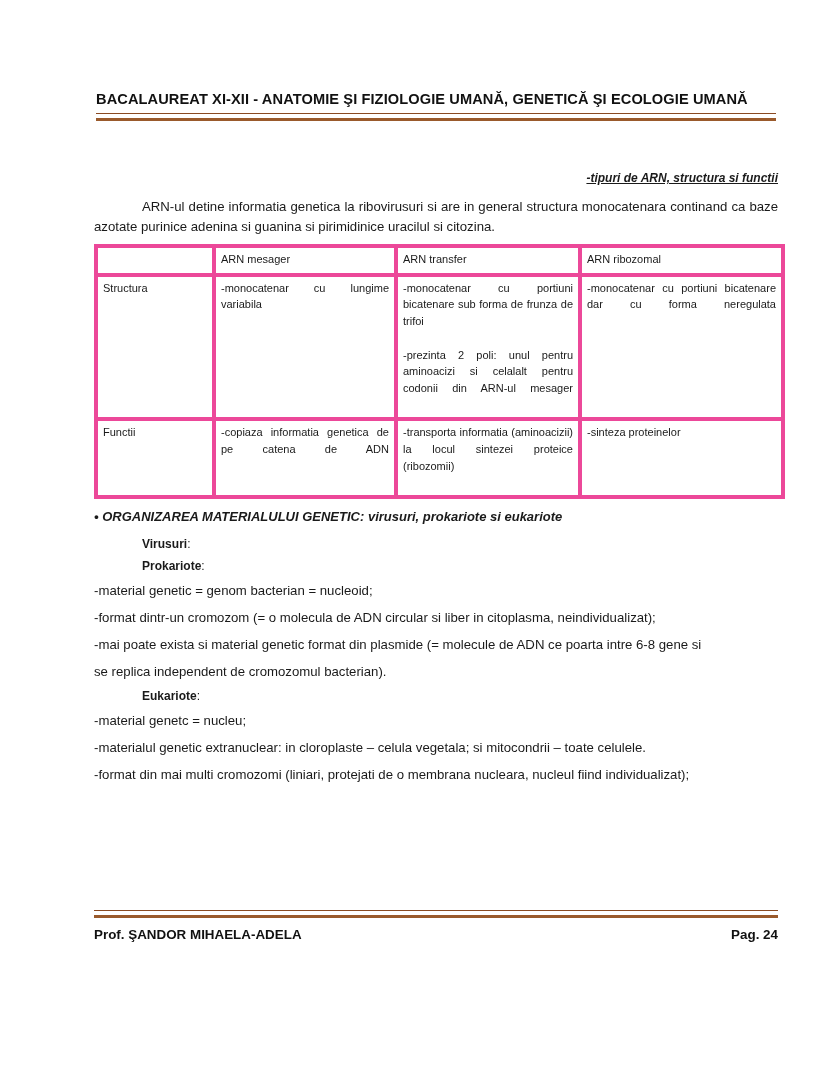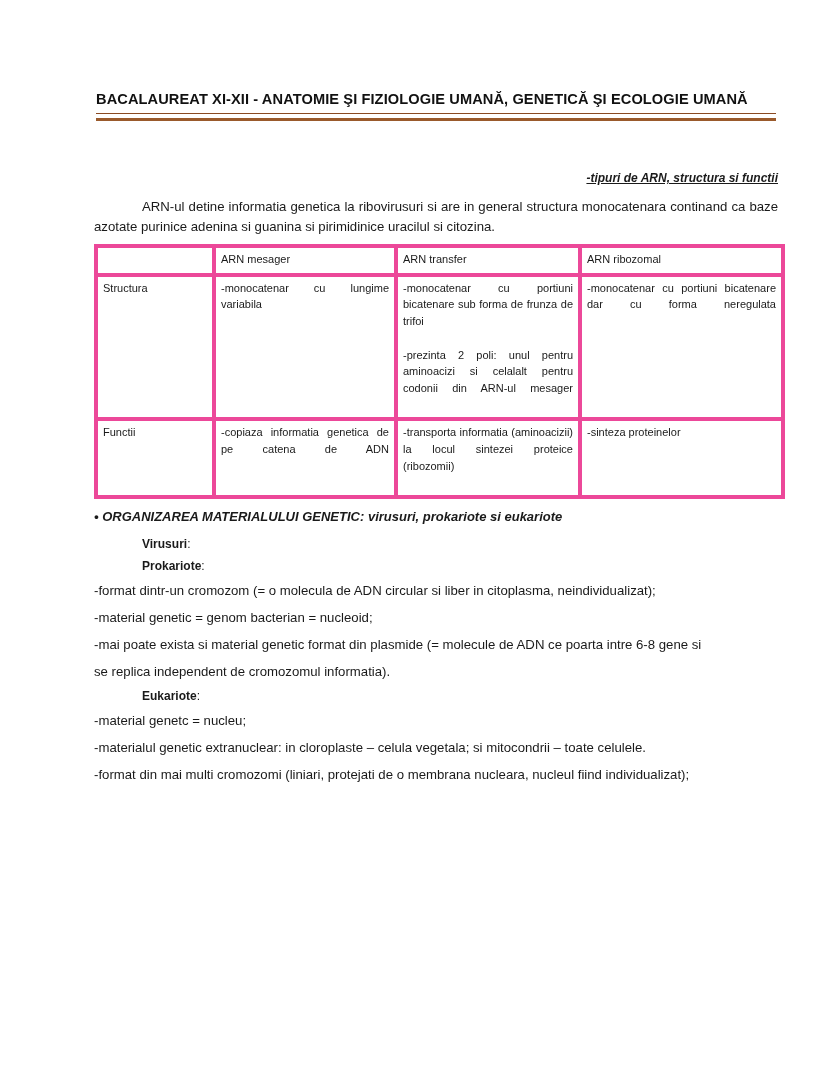--- a/index.html
+++ b/index.html
@@ -218,28 +218,35 @@
 
     <div class="section-title">• ORGANIZAREA MATERIALULUI GENETIC: virusuri, prokariote si eukariote</div>
 
     <p class="sub-label">
       <span>Virusuri</span><span class="plain">:</span>
     </p>
 
     <p class="sub-label">
       <span>Prokariote</span><span class="plain">:</span>
     </p>
+    <p class="line">-material genetic = genom bacterian = nucleoid;</p>
     <p class="line">-format dintr-un cromozom (= o molecula de ADN circular si liber in citoplasma, neindividualizat);</p>
-    <p class="line">-material genetic = genom bacterian = nucleoid;</p>
     <p class="line">-mai poate exista si material genetic format din plasmide (= molecule de ADN ce poarta intre 6-8 gene si</p>
-    <p class="line"> se replica independent de cromozomul informatia).</p>
+    <p class="line"> se replica independent de cromozomul bacterian).</p>
 
     <p class="sub-label">
       <span>Eukariote</span><span class="plain">:</span>
     </p>
     <p class="line">-material genetc = nucleu;</p>
     <p class="line">-materialul genetic extranuclear: in cloroplaste – celula vegetala; si mitocondrii – toate celulele.</p>
     <p class="line justify">-format din mai multi cromozomi (liniari, protejati de o membrana nucleara, nucleul fiind individualizat);</p>
 
   </div>
 
+  <div class="doc-footer">
+    <div class="rule-footer"></div>
+    <div class="footer-row">
+      <span>Prof. ŞANDOR MIHAELA-ADELA</span>
+      <span>Pag. 24</span>
+    </div>
+  </div>
 
 </div>
 
 </body></html>

